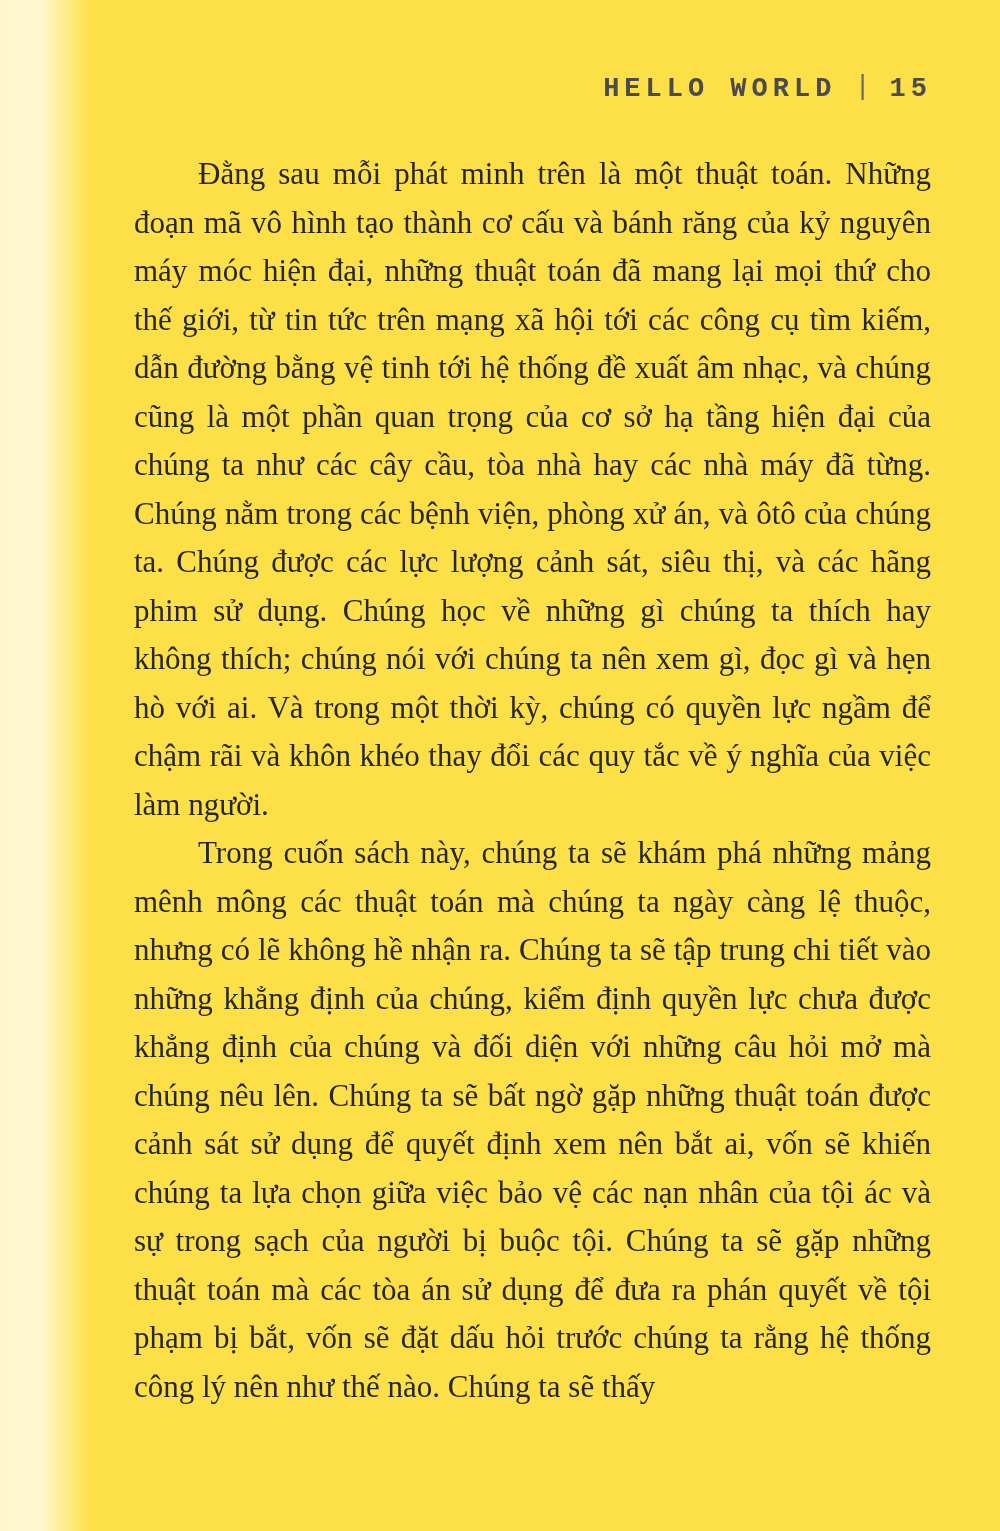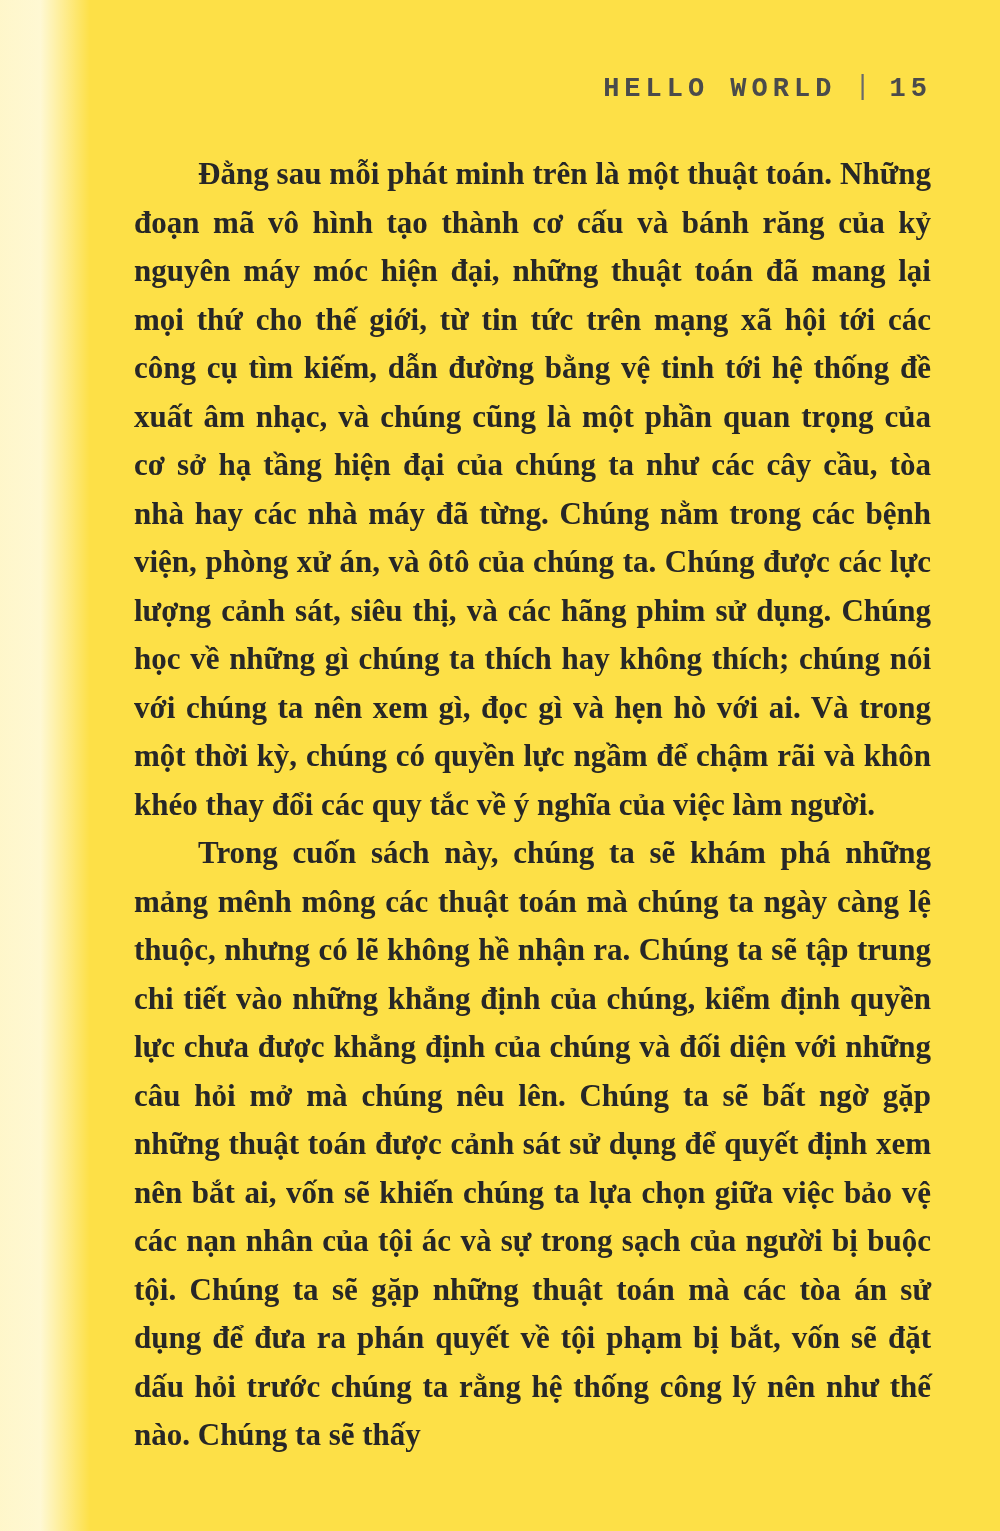--- a/index.html
+++ b/index.html
@@ -50,21 +50,20 @@
     font-family: "Liberation Serif", "DejaVu Serif", serif;
     font-size: 31px;
     line-height: 48.5px;
     color: #272727;
     text-align: justify;
   }
   .body-text p {
     margin: 0;
     padding: 0;
     text-indent: 64px;
-    font-weight: bold;
   }
 </style>
 </head>
 <body>
 
 <div class="page">
 
   <div class="running-header">
     <span>HELLO WORLD</span><span class="sep">|</span><span>15</span>
   </div>

